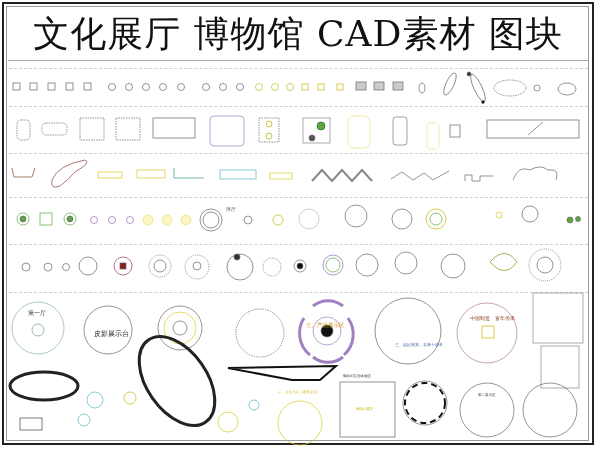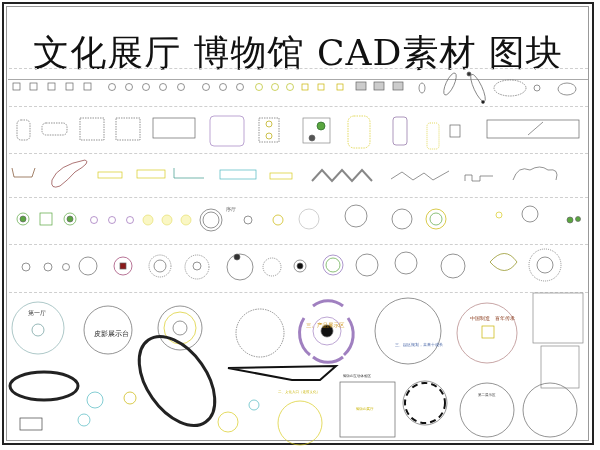--- a/index.html
+++ b/index.html
@@ -1,19 +1,19 @@
 <!DOCTYPE html>
 <html><head>
 <meta charset="utf-8">
 <style>
   html,body{margin:0;padding:0;background:#fff;}
   body{width:600px;height:450px;position:relative;overflow:hidden;font-family:"DejaVu Sans",sans-serif;}
   .frame{position:absolute;left:2px;top:2px;width:592px;height:443px;border:2px solid #222;background:#fff;box-sizing:border-box;}
   .inner{position:absolute;left:6px;top:6px;width:583px;height:435px;border:1px solid #999;box-sizing:border-box;}
-  .title{position:absolute;left:8px;top:8px;width:580px;height:52px;border-bottom:1px solid #aaa;display:flex;align-items:center;justify-content:center;font-family:"DejaVu Serif",serif;font-size:36px;color:#111;letter-spacing:1px;white-space:nowrap;margin-top:19px;}
+  .title{position:absolute;left:8px;top:8px;width:580px;height:52px;border-bottom:1px solid #aaa;display:flex;align-items:center;justify-content:center;font-family:"DejaVu Serif",serif;font-size:36px;color:#111;letter-spacing:1px;white-space:nowrap;}
   .row{position:absolute;left:9px;width:579px;border-top:1px dashed #cfcfcf;}
   svg{position:absolute;left:0;top:0;}
 </style>
 </head>
 <body>
 
 <div class="frame"></div>
 <div class="inner"></div>
 <div class="title">文化展厅  博物馆  CAD素材  图块</div>
 

